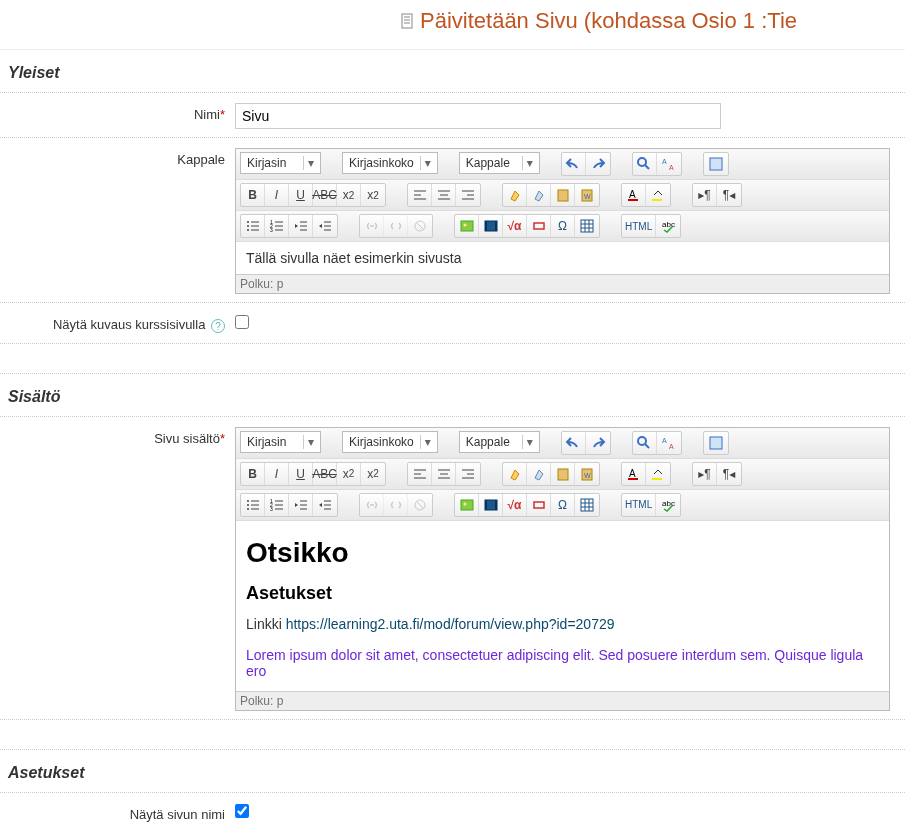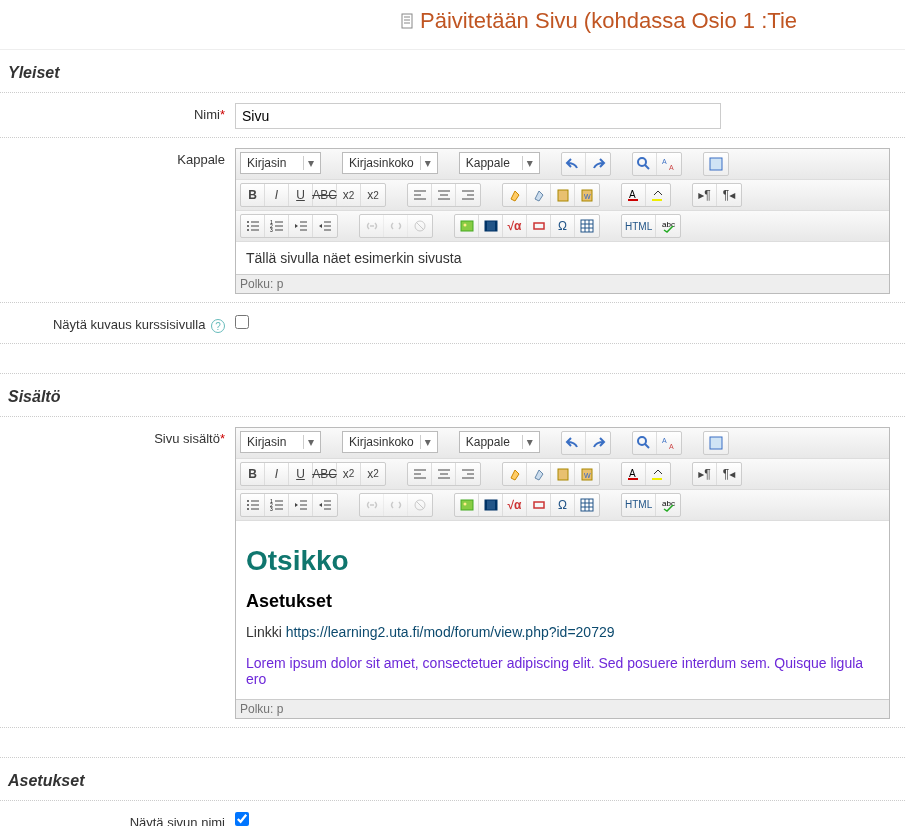--- a/index.html
+++ b/index.html
@@ -23,21 +23,21 @@
 .tb-btn { display: flex; align-items: center; justify-content: center; width: 24px; height: 22px; border-right: 1px solid #ddd; cursor: pointer; font-size: 12px; color: #444; }
 .tb-btn:last-child { border-right: none; }
 .tb-btn svg { width: 16px; height: 16px; }
 .tb-select { border: 1px solid #bbb; background: #fff; height: 22px; font-size: 12px; padding: 0 2px; display: flex; align-items: center; }
 .tb-select-text { padding: 0 6px 0 4px; min-width: 60px; }
 .tb-select-arrow { border-left: 1px solid #ccc; padding: 0 4px; color: #666; }
 .ed-content { background: #fff; padding: 8px 10px; min-height: 30px; font-size: 14px; }
 .ed-content.big { min-height: 140px; }
 .ed-status { background: #eee; border-top: 1px solid #ccc; padding: 2px 4px; font-size: 12px; color: #737373; }
 
-.ed-h1 { font-size: 28px; font-weight: bold; margin: 16px 0 14px; color: #0f766e; }
+.ed-h1 { font-size: 28px; font-weight: bold; margin: 8px 0 14px; color: #000000; }
 .ed-h2 { font-size: 18px; font-weight: bold; margin: 0 0 12px; color: #000; }
 .ed-link { color: #0c4a6e; }
 .ed-p { margin: 15px 0 4px; color: #6d28d9; }
 .spacer { height: 30px; border-bottom: 1px dotted #ccc; }
 </style>
 </head>
 <body>
 
 <div class="page-title">
   <span class="page-title-icon">

